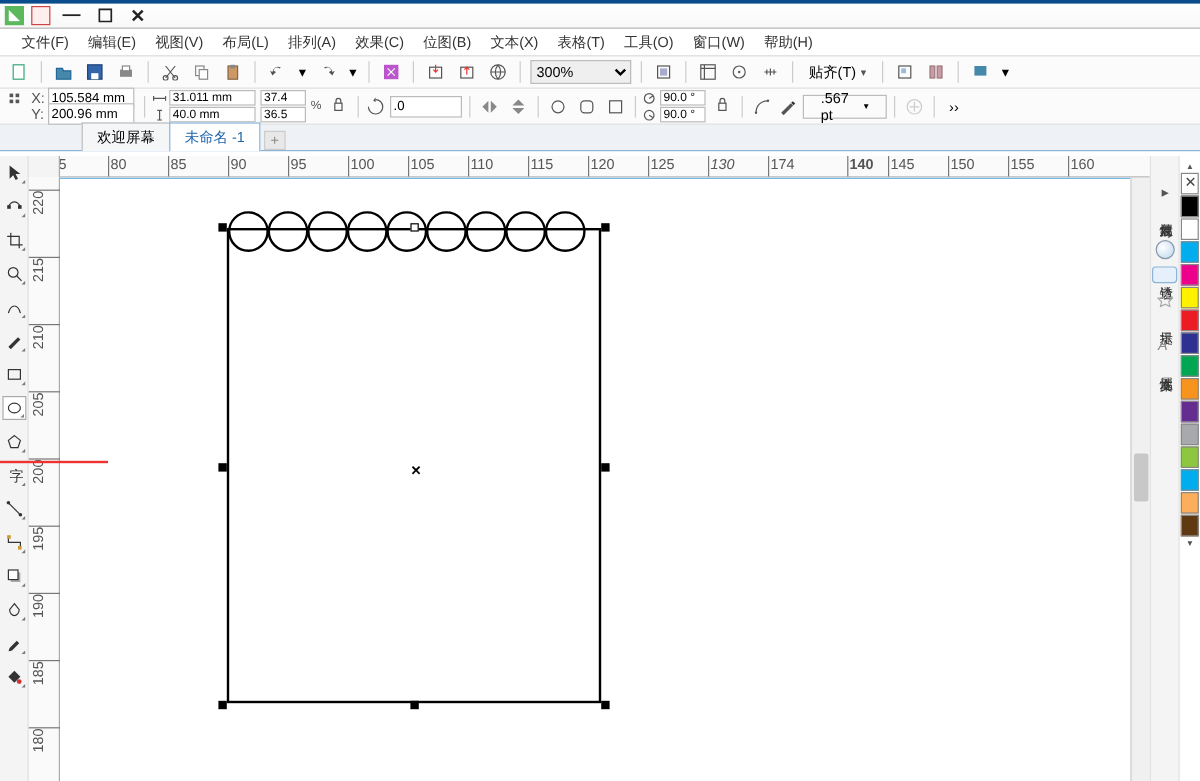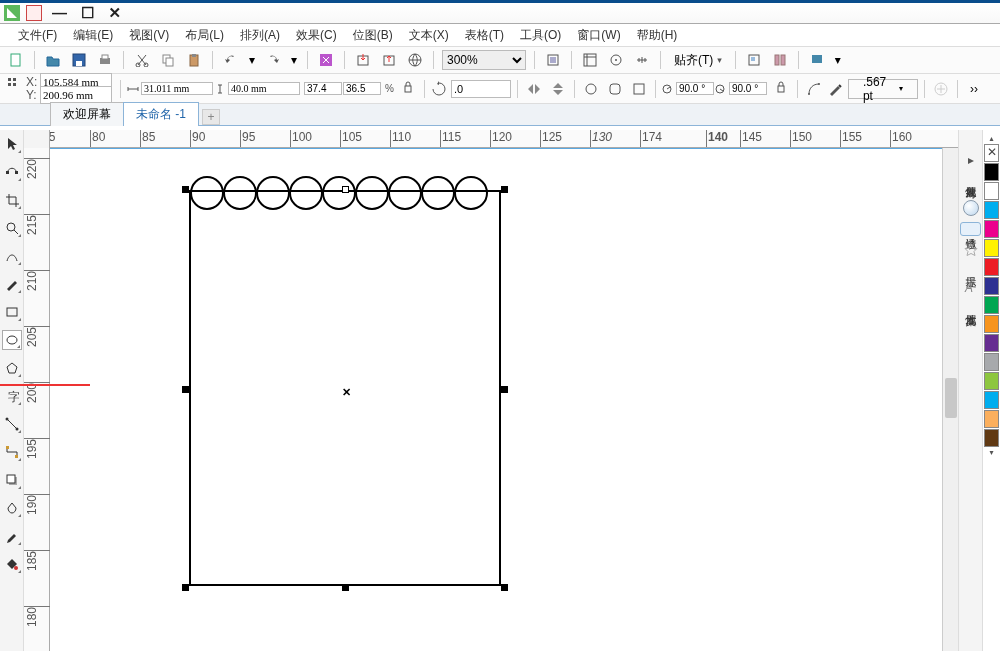--- a/index.html
+++ b/index.html
@@ -17,26 +17,26 @@
 .tb-btn { width:20px; height:20px; display:flex; align-items:center; justify-content:center; cursor:pointer; }
 .sep { width:1px; height:18px; background:#ccc; margin:0 2px; }
 .toolbar1 select { height:20px; width:84px; border:1px solid #bbb; font-size:12px; }
 .snap-dd { display:flex; align-items:center; height:20px; border:1px solid transparent; padding:0 4px; cursor:pointer; }
 .snap-dd::after { content:"▾"; margin-left:4px; font-size:9px; color:#555; }
 .propbar { height:30px; border-bottom:1px solid #ddd; display:flex; align-items:center; padding:0 6px; gap:4px; background:#fbfbfb; }
 .propbar .coord-group { display:flex; flex-direction:column; font-size:10px; margin-right:2px; }
 .propbar .coord-group .row { display:flex; align-items:center; height:13px; }
 .propbar .coord-group .lbl { width:14px; color:#555; }
 .propbar input { height:18px; border:1px solid #bbb; padding:0 2px; font-size:11px; background:#fff; }
-.propbar .w80 { width:72px;font-family:Liberation Serif, serif; }
+.propbar .w80 { width:72px; }
 .propbar .w50 { width:38px; }
-.propbar .stack { display:flex; flex-direction:row; gap:1px; }
+.propbar .stack { display:flex; flex-direction:column; gap:1px; }
 .propbar .stack input { height:13px; font-size:10px; }
 .dd-select { height:20px; border:1px solid #bbb; display:flex; align-items:center; padding:0 14px; width:70px; justify-content:space-between; }
-.tabs { height:22px; background:#eef2f6; display:flex; align-items:flex-end; padding-left:50px; border-bottom:1px solid #8cb4d8; }
+.tabs { height:22px; background:#eef2f6; display:flex; align-items:flex-end; padding-left:68px; border-bottom:1px solid #8cb4d8; }
 .tab { padding:3px 12px; background:#f4f6f8; border:1px solid #bbb; border-bottom:none; margin-right:-1px; cursor:pointer; position:relative; top:1px; }
 .tab.active { background:#fff; border-color:#8cb4d8; color:#2266aa; }
 .tab-add { width:18px; height:16px; background:#e8e8e8; border:1px solid #ccc; margin-left:4px; display:flex; align-items:center; justify-content:center; color:#888; cursor:pointer; }
 .workspace { position:absolute; top:130px; left:0; right:0; bottom:0; display:flex; }
 .toolbox { width:24px; background:#f4f4f4; border-right:1px solid #ddd; display:flex; flex-direction:column; align-items:center; padding-top:4px; gap:8px; }
 .toolbox .tool { width:20px; height:20px; display:flex; align-items:center; justify-content:center; cursor:pointer; position:relative; }
 .toolbox .tool.active { background:#fff; border:1px solid #aaa; }
 .toolbox .tool::after { content:""; position:absolute; right:1px; bottom:1px; width:0; height:0; border-right:3px solid #777; border-top:3px solid transparent; }
 .red-line { position:absolute; left:0; top:384px; width:90px; height:2px; background:#e33; }
 .ruler-corner { width:26px; background:#f4f4f4; border-right:1px solid #aaa; }

